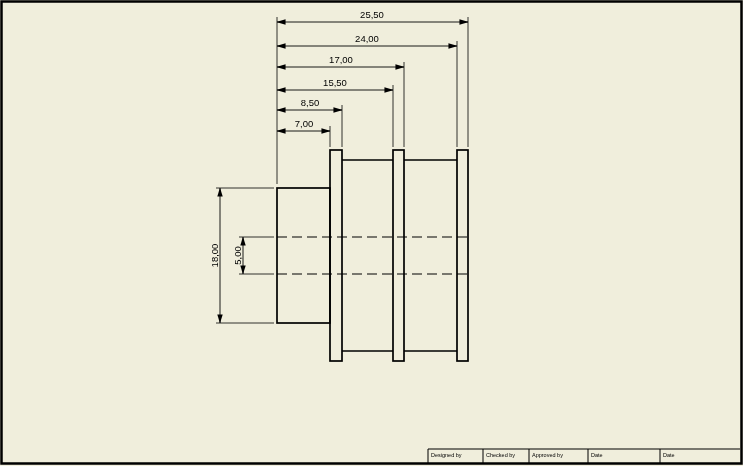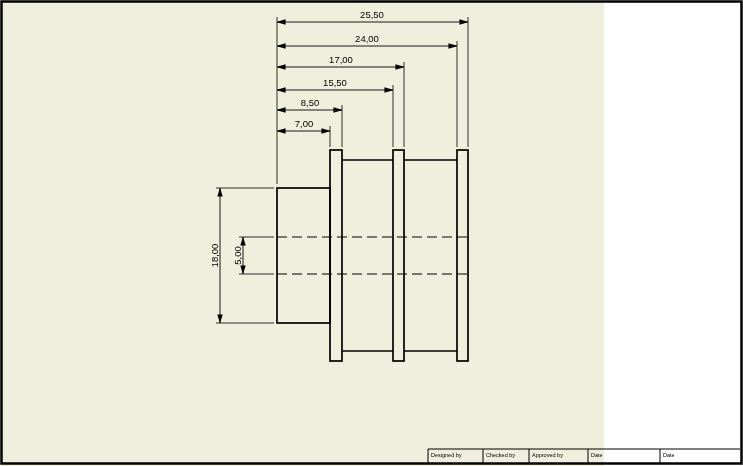--- a/index.html
+++ b/index.html
@@ -5,21 +5,21 @@
   
   html, body { margin: 0; padding: 0; }
   body {
     width: 743px; height: 466px;
     background: #ffffff;
     font-family: "Liberation Sans", sans-serif;
     overflow: hidden;
   }
   .sheet {
     position: relative;
-    width: 604px; height: 466px;
+    width: 743px; height: 466px;
     background: #f0eedc;
   }
   svg { display: block; }
   text {
     font-family: "Liberation Sans", sans-serif;
     fill: #000000;
   }
   .dim-text { font-size: 9.5px; }
   .tb-text  { font-size: 5.5px; }
 </style>

